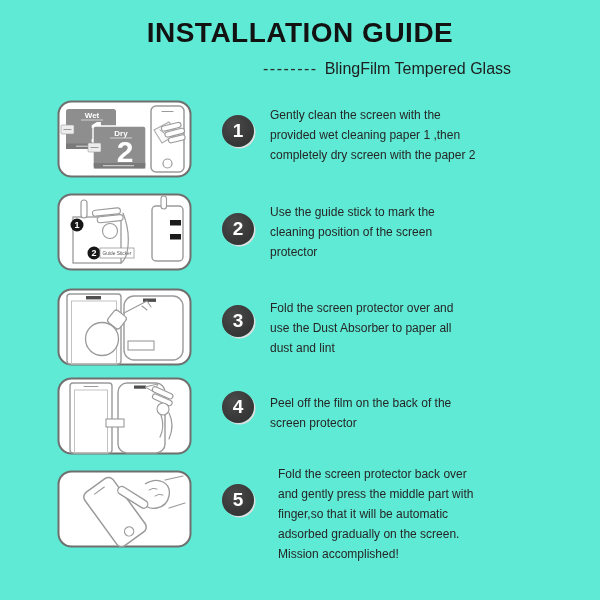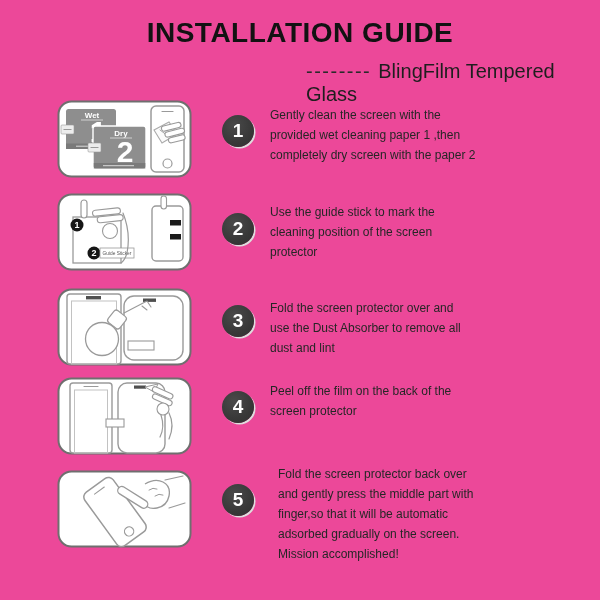--- a/index.html
+++ b/index.html
@@ -1,39 +1,39 @@
 <!DOCTYPE html>
 <html><head>
 <meta charset="utf-8">
 <style>
   * { margin:0; padding:0; box-sizing:border-box; }
   html,body { background:#fff; }
   body { font-family:"Liberation Sans", sans-serif; }
-  .page { position:relative; width:600px; height:600px; background:#ec4899; overflow:hidden; margin:0 auto; }
+  .page { position:relative; width:600px; height:600px; background:#5eead4; overflow:hidden; margin:0 auto; }
 
   .title { position:absolute; top:17px; left:0; width:100%; text-align:center;
            font-size:28px; font-weight:bold; color:#121212; letter-spacing:0.5px; }
-  .subtitle { position:absolute; top:60px; left:263px; font-size:20px; color:#1e1e1e;margin-left:43px; }
+  .subtitle { position:absolute; top:60px; left:263px; font-size:16px; color:#1e1e1e; }
   .subtitle .dashes { letter-spacing:1.5px; margin-right:7px; color:#2a2a2a; }
 
   .row { position:absolute; left:0; width:600px; }
   .illus { position:absolute; left:57px; top:0; width:135px; height:78px; }
   .illus svg { display:block; width:135px; height:78px; }
   .badge { position:absolute; left:222px; width:32px; height:32px; border-radius:50%;
            background:radial-gradient(circle at 38% 32%, #4a4a4a 0%, #383838 60%, #303030 100%);
            color:#fff; font-size:19px; font-weight:bold;
            display:flex; align-items:center; justify-content:center;
            box-shadow:1.5px 1.5px 0 #dedede; }
   .txt { position:absolute; left:270px; width:330px; font-size:12px; line-height:20px;
          color:#262626; white-space:pre-line; }
 
   .r1 { top:100px; height:80px; } .r1 .badge { top:15px; } .r1 .txt { top:5px; }
   .r2 { top:193px; height:80px; } .r2 .badge { top:20px; } .r2 .txt { top:9px; }
   .r3 { top:288px; height:80px; } .r3 .badge { top:17px; } .r3 .txt { top:10px; }
-  .r4 { top:377px; height:80px; } .r4 .badge { top:14px; } .r4 .txt { top:4px; }
+  .r4 { top:377px; height:80px; } .r4 .badge { top:14px; } .r4 .txt { top:16px; }
   .r5 { top:470px; height:90px; } .r5 .badge { top:14px; } .r5 .txt { top:-6px;margin-left:8px; }
 
   svg text { font-family:"Liberation Sans", sans-serif; }
   .obox { fill:#ffffff; stroke:#6f6f6f; stroke-width:2; }
   .ln  { fill:none; stroke:#9a9a9a; stroke-linecap:round; stroke-linejoin:round; }
   .fw  { fill:#ffffff; stroke:#9a9a9a; }
   .pk-label { font-size:8px; font-weight:bold; fill:#ffffff; text-anchor:middle; }
   .pk-num   { font-size:30px; font-weight:bold; fill:#ffffff; text-anchor:middle; }
   .mk-num   { font-size:9px; font-weight:bold; fill:#ffffff; text-anchor:middle; }
   .sticker-lbl { font-size:4.8px; fill:#555555; text-anchor:middle; }
@@ -151,21 +151,21 @@
           <path class="ln" d="M67,25 L90,13 M85,18 l5,4 M90,13 l4,6" stroke-width="1.1"></path>
           <rect class="fw" x="52.5" y="24" width="15" height="15" rx="3" stroke-width="1.2" transform="rotate(38 60 31.5)"></rect>
           <circle class="fw" cx="45" cy="51" r="16.5" stroke-width="1.3"></circle>
         </g>
       </svg>
     </div>
     <div class="badge">
       <span>3</span>
     </div>
     <div class="txt">Fold the screen protector over and
-use the Dust Absorber to remove all
+use the Dust Absorber to paper all
 dust and lint</div>
   </div>
 
   <div class="row r4">
     <div class="illus">
       <svg viewBox="0 0 135 78">
         <rect class="obox" x="1.5" y="1.5" width="132" height="75" rx="13"></rect>
         <g>
           <rect class="fw" x="13" y="6" width="42" height="70" rx="3" stroke-width="1.4"></rect>
           <rect x="17.5" y="13" width="33" height="63" fill="none" stroke="#c2c2c2" stroke-width="1"></rect>

